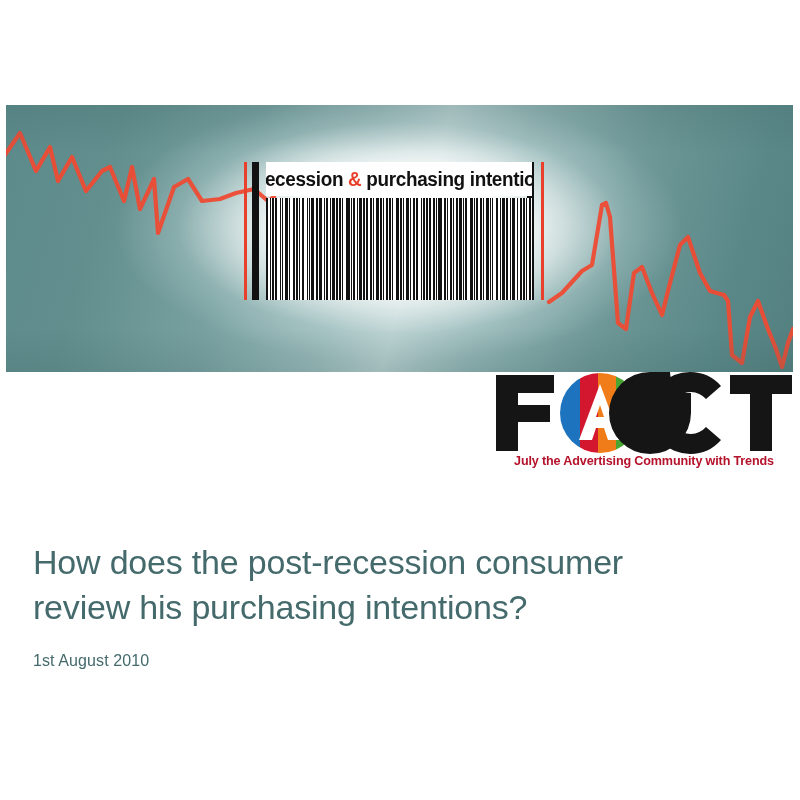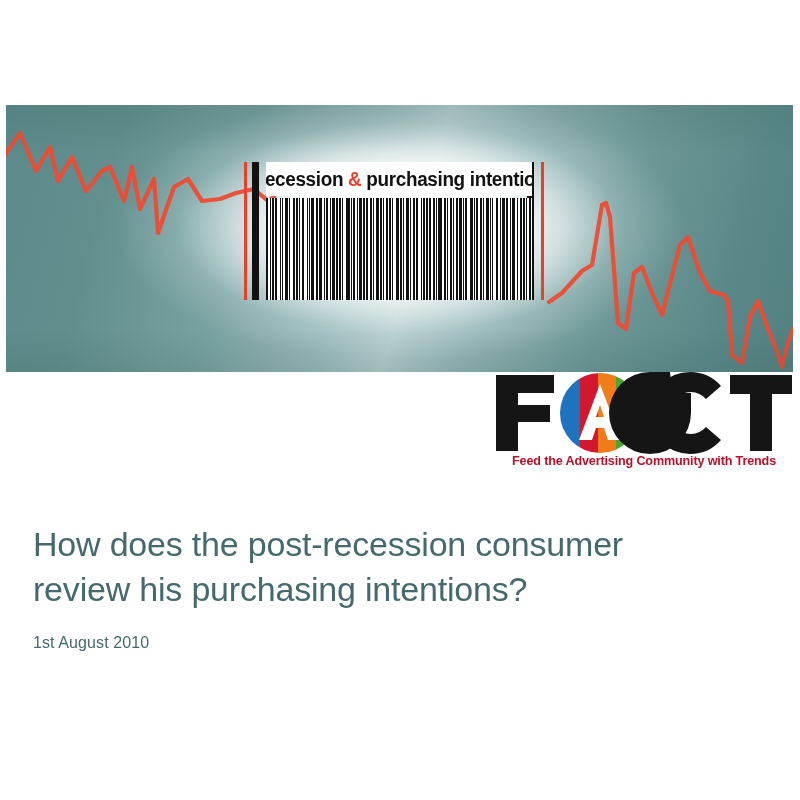--- a/index.html
+++ b/index.html
@@ -156,21 +156,21 @@
     font-size: 12.6px;
     letter-spacing: -0.15px;
     color: #b5122b;
     white-space: nowrap;
   }
 
   
   #title-block {
     position: absolute;
     left: 33px;
-    top: 522px;
+    top: 540px;
     width: 730px;
   }
   #slide-title {
     font-family: "Liberation Sans", sans-serif;
     font-size: 34px;
     line-height: 45px;
     font-weight: normal;
     color: #456a6c;
     letter-spacing: -0.2px;
     margin: 0;
@@ -413,21 +413,21 @@
         <path d="M196,41 a41,41 0 1,0 41,41 v-20 a21,21 0 1,1 0,-42 v-20 a41,41 0 0,0 -41,41 Z" fill="#151515" transform="translate(-38,-41)"></path>
         <path d="M197,1 a40,40 0 1,0 0,80 a40,40 0 0,1 0,-80 Z" fill="#151515" opacity="0"></path>
         <path d="M198,0 a41,41 0 0,0 0,82 a41,41 0 0,0 31,-14 l-15,-13 a21,21 0 1,1 0,-28 l15,-13 a41,41 0 0,0 -31,-14 Z" fill="#151515"></path>
       </g>
 
       <g>
         <path d="M238,3 L300,3 L300,22 L280,22 L280,79 L258,79 L258,22 L238,22 Z" fill="#151515"></path>
       </g>
     </svg>
 
-    <div id="fact-tagline">Feed the Advertising Community with Trends</div>
+    <div id="fact-tagline">July the Advertising Community with Trends</div>
   </div>
 
   <div id="title-block">
     <h1 id="slide-title">How does the post-recession consumer
 review his purchasing intentions?</h1>
     <div id="slide-date">1st August 2010</div>
   </div>
 
 </div>
 

